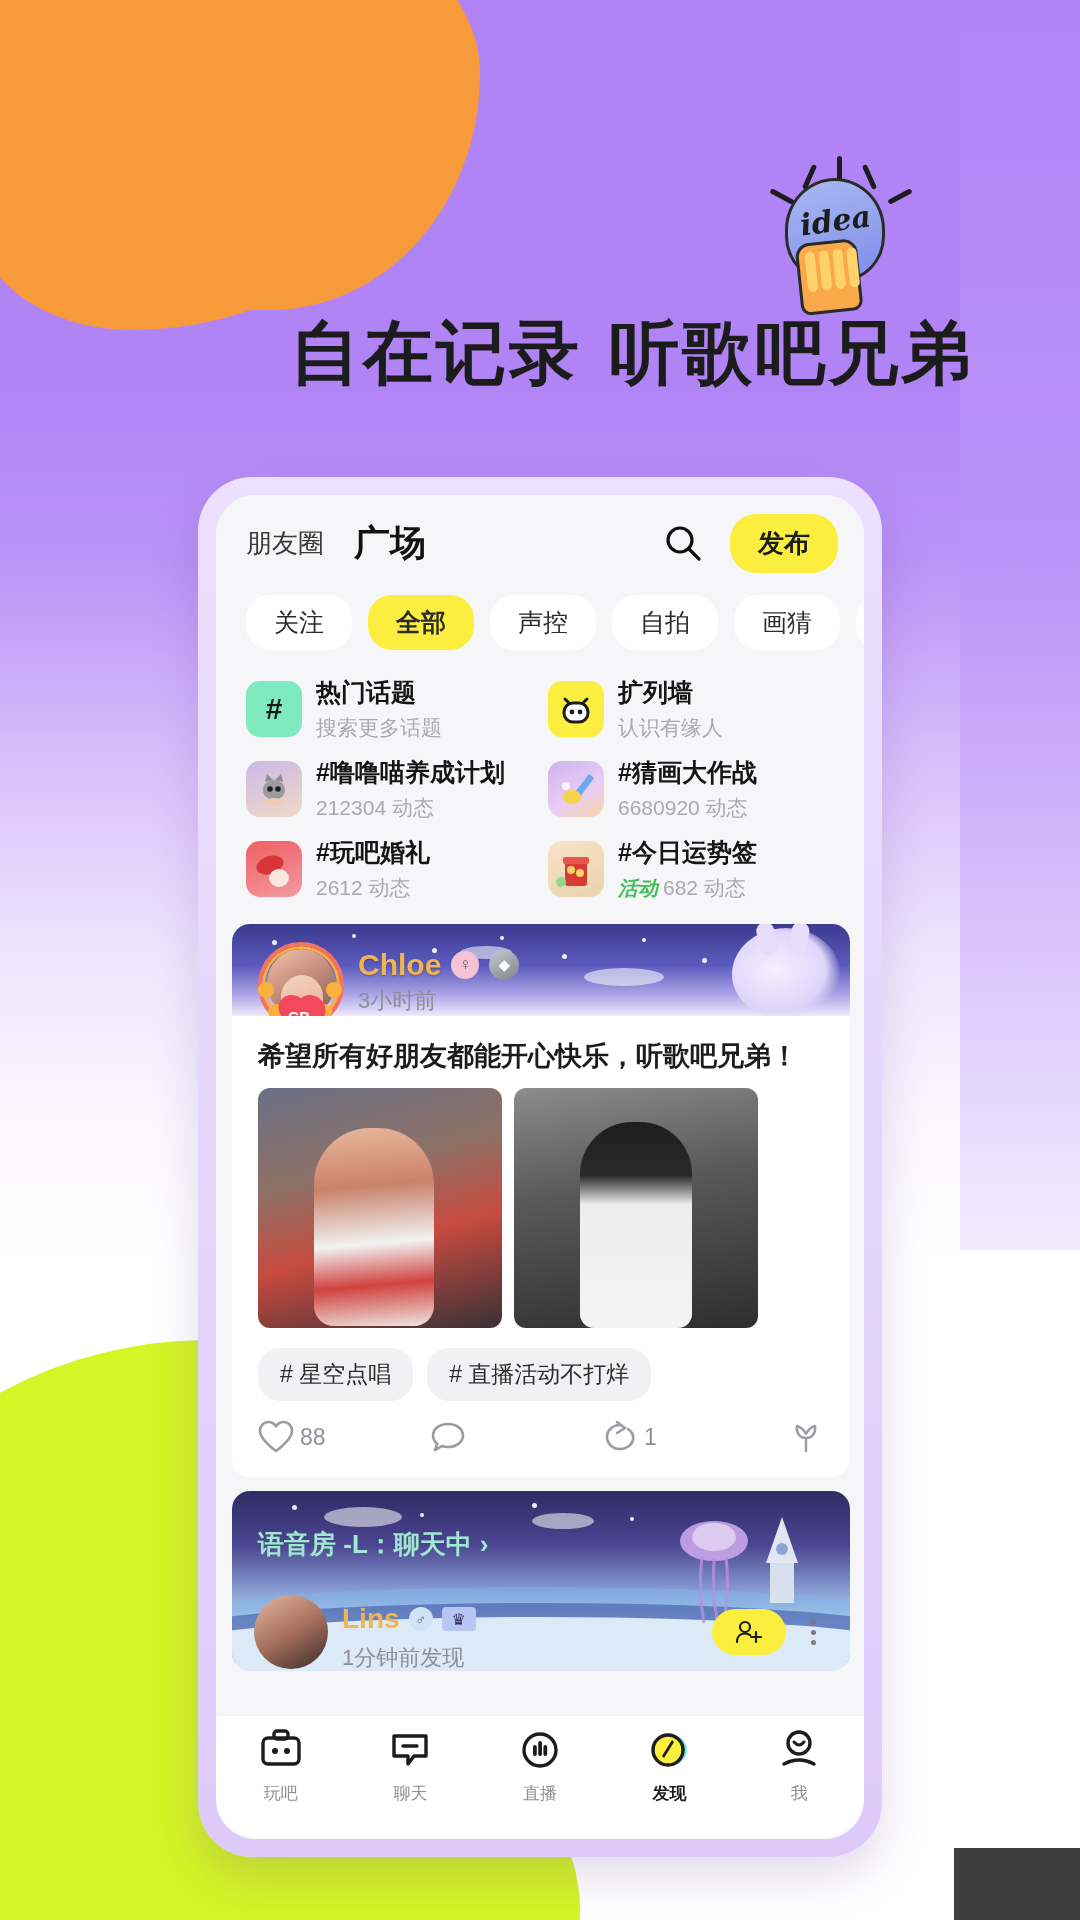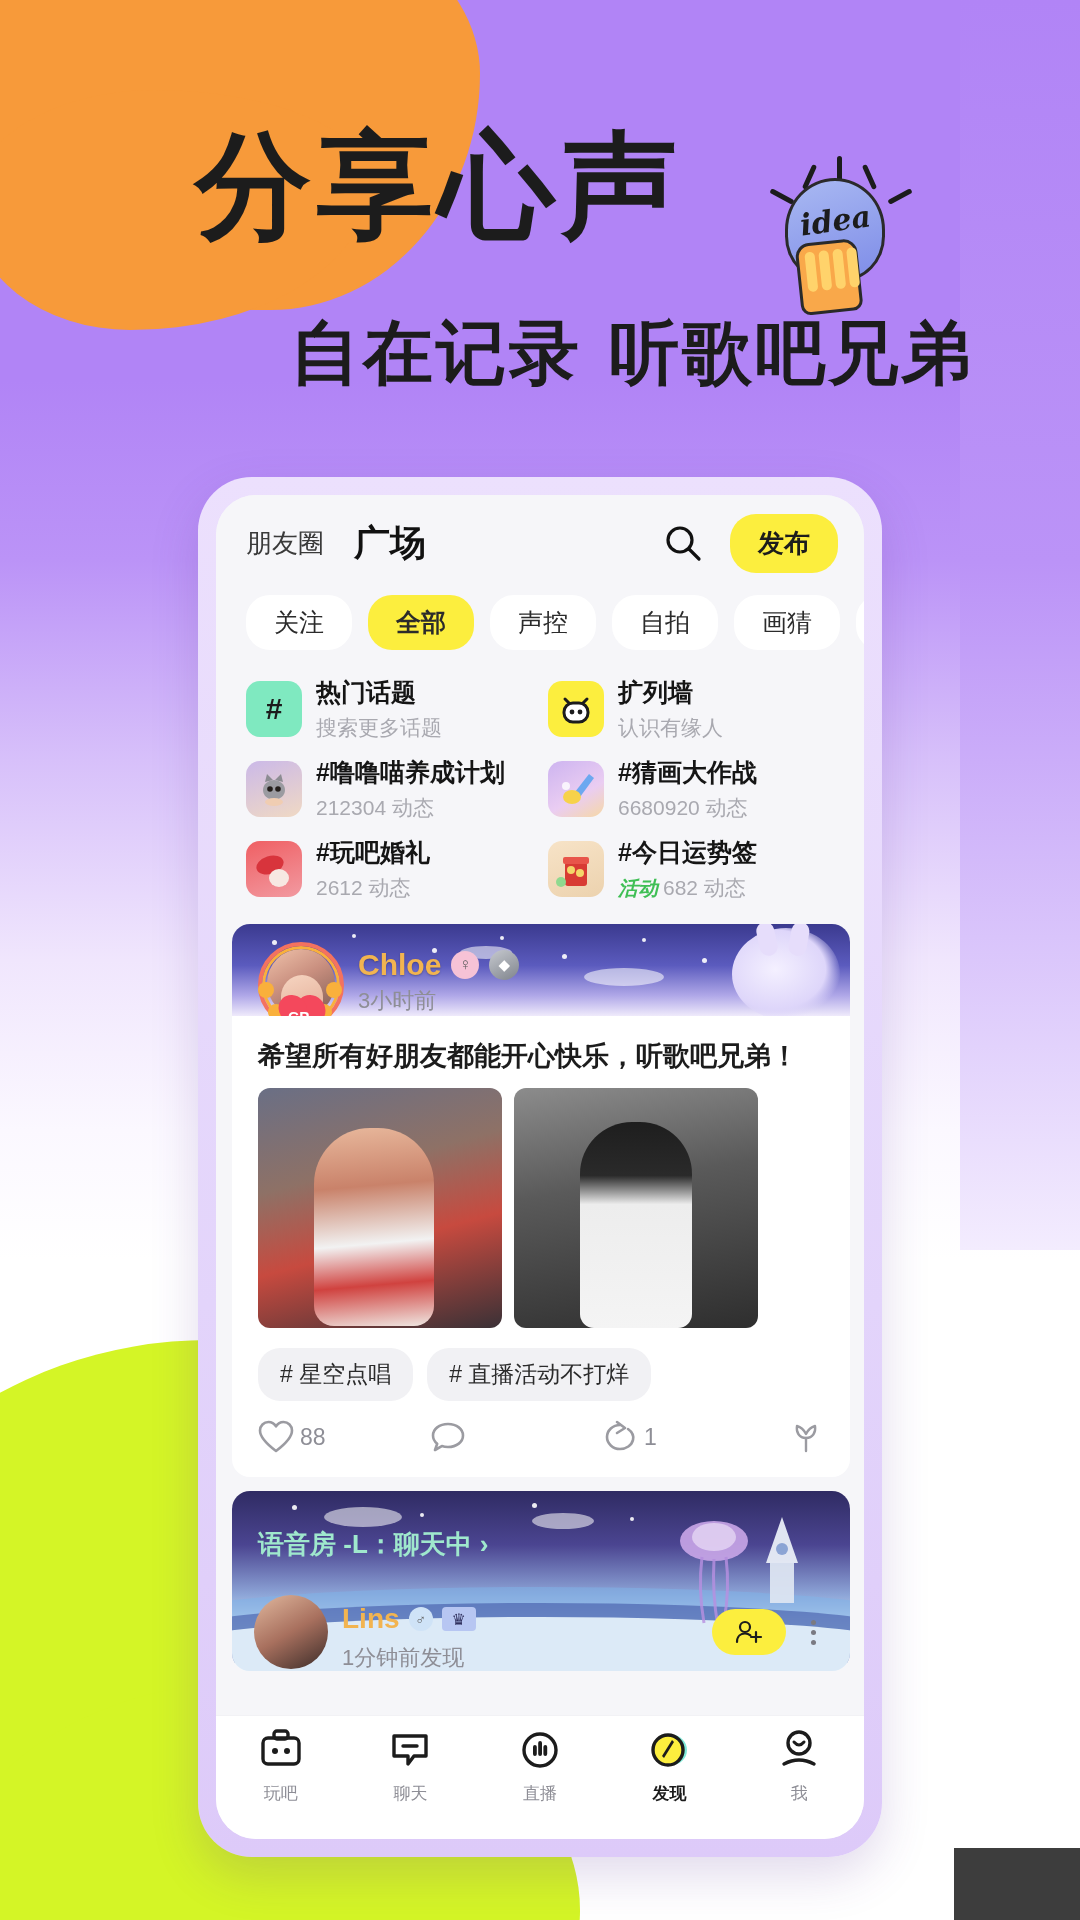--- a/index.html
+++ b/index.html
@@ -398,21 +398,20 @@
 <body>
 
 <div class="bg-base"></div>
 <div class="bg-right-purple"></div>
 <div class="blob-orange"></div>
 <div class="blob-lime"></div>
 <div class="blob-lime-2"></div>
 <div class="bottom-dark"></div>
 
 <div class="hero">
-  <div class="hero-title">分享心声</div>
   <div class="hero-sub">自在记录 听歌吧兄弟</div>
 
   <div class="idea-badge">
     <div class="spark" style="left:22px;  top:-6px;  width:5px;  height:26px; transform:rotate(24deg);"></div>
     <div class="spark" style="left:52px;  top:-14px; width:5px;  height:28px;"></div>
     <div class="spark" style="left:82px;  top:-6px;  width:5px;  height:26px; transform:rotate(-24deg);"></div>
     <div class="spark" style="left:-16px; top:24px;  width:26px; height:5px;  transform:rotate(28deg);"></div>
     <div class="spark" style="left:102px; top:24px;  width:26px; height:5px;  transform:rotate(-28deg);"></div>
     <div class="idea-bulb">
       <div class="idea-word">idea</div>

